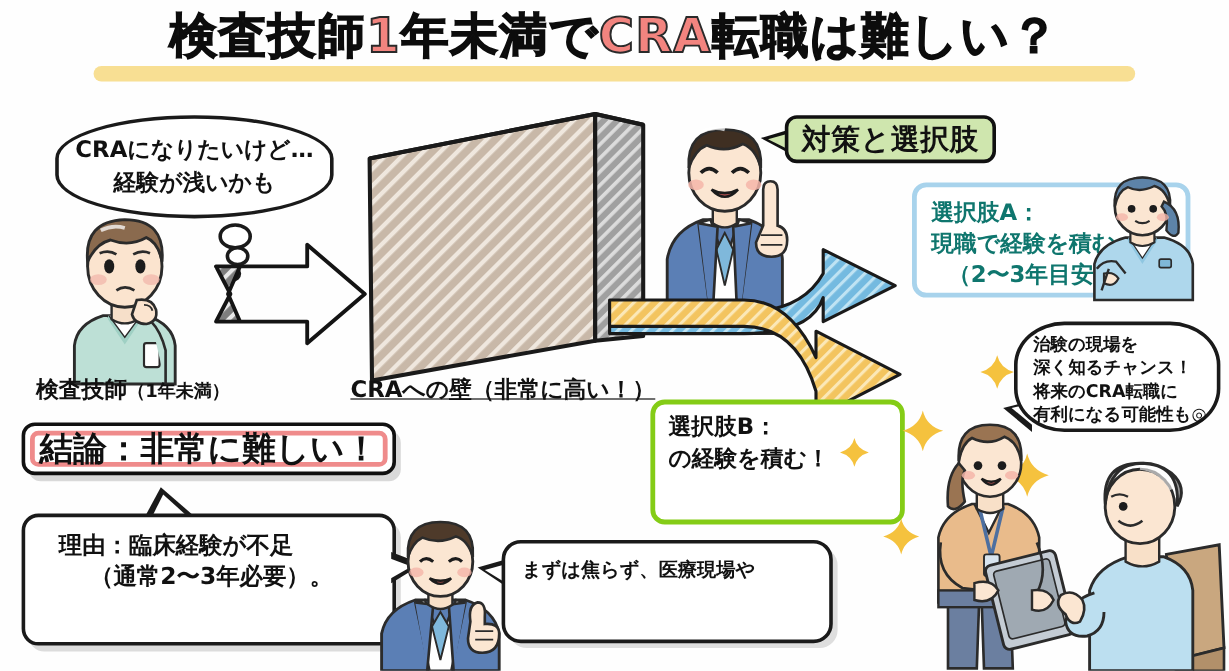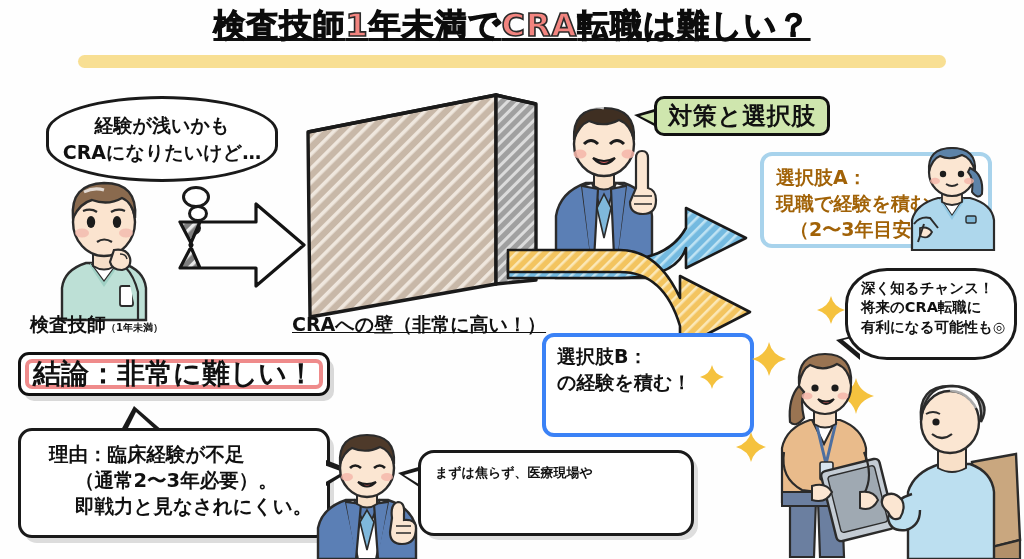--- a/index.html
+++ b/index.html
@@ -11,22 +11,22 @@
   }
   #stage{position:relative;width:1024px;height:559px;background:#fefefe;}
 
   
   #title-wrap{position:absolute;left:0;top:8px;width:1024px;text-align:center;}
   #title-underline{
     position:absolute;left:78px;top:55px;width:868px;height:13px;
     background:#f7dc8a;border-radius:7px;opacity:.92;
   }
   #title{
-    position:relative;z-index:2;font-size:32px;font-weight:bold;letter-spacing:1px;
-    color:#111;line-height:1.1;white-space:nowrap;text-decoration:underline;
+    position:relative;z-index:2;font-size:40px;font-weight:bold;letter-spacing:1px;
+    color:#111;line-height:1.1;white-space:nowrap;
   }
   #title .red{color:#f2847f;-webkit-text-stroke:1.6px #2a2a2a;}
   #title .blk{-webkit-text-stroke:1.1px #0c0c0c;}
 
   
   .hbox{position:absolute;box-sizing:border-box;background:#fff;}
 
   
   #conclusion{
     left:18px;top:352px;width:312px;height:44px;
@@ -106,28 +106,28 @@
     border-right:18px solid #cfe6ae;
   }
 
   
   #optA{
     left:760px;top:152px;width:232px;height:96px;
     border:4px solid #a8d3ec;border-radius:12px;background:#fff;
   }
   #optA .txt{
     position:absolute;left:12px;top:8px;right:6px;
-    font-size:19px;font-weight:bold;line-height:1.38;color:#a16207;
+    font-size:19px;font-weight:bold;line-height:1.38;color:#0f766e;
   }
   #optA .ln3{padding-left:14px;}
 
   
   #optB{
     left:542px;top:333px;width:212px;height:104px;
-    border:4px solid #3b82f6;border-radius:12px;background:#fff;
+    border:4px solid #84cc16;border-radius:12px;background:#fff;
   }
   #optB .txt{
     position:absolute;left:11px;top:7px;right:4px;
     font-size:19px;font-weight:bold;line-height:1.36;color:#111;
   }
   #optB .small{font-size:14.5px;}
 
   
   #crc-balloon{
     left:845px;top:268px;width:172px;height:92px;
@@ -149,59 +149,59 @@
   }
 
   
   #advice{
     left:418px;top:450px;width:276px;height:86px;
     border:3px solid #1a1a1a;border-radius:16px;background:#fff;
     box-shadow:5px 5px 0 -1px #dedede;
   }
   #advice .txt{
     position:absolute;left:14px;top:11px;right:8px;
-    font-size:13px;font-weight:bold;line-height:1.38;color:#111;
+    font-size:16px;font-weight:bold;line-height:1.38;color:#111;
   }
   #advice-ul{position:absolute;left:432px;top:515px;width:160px;height:8px;background:#f6db8c;border-radius:4px;}
   #advice-tail{
     position:absolute;left:398px;top:466px;width:0;height:0;
     border-top:7px solid transparent;border-bottom:16px solid transparent;
     border-right:24px solid #1a1a1a;
   }
   #advice-tail-i{
     position:absolute;left:404px;top:470px;width:0;height:0;
     border-top:5px solid transparent;border-bottom:11px solid transparent;
     border-right:18px solid #fff;
   }
 
   
   .plain-label{position:absolute;font-size:19px;font-weight:bold;color:#111;white-space:nowrap;}
   #label-tech{left:30px;top:312px;}
-  #label-tech .sm{font-size:10px;}
+  #label-tech .sm{font-size:15px;}
   #label-wall{left:292px;top:312px;text-decoration:underline;}
 
   svg{display:block;overflow:visible;}
   .nos{pointer-events:none;}
 </style>
 </head>
 <body>
 
 <div id="stage">
 
   <div id="title-underline"></div>
   <div id="title-wrap">
     <div id="title">
       <span class="blk">検査技師</span><span class="red">1</span><span class="blk">年未満で</span><span class="red">CRA</span><span class="blk">転職は難しい？</span>
     </div>
   </div>
 
   <div class="hbox" id="thought">
     <div class="txt">
+      <div>CRAになりたいけど…</div>
       <div>経験が浅いかも</div>
-      <div>CRAになりたいけど…</div>
     </div>
   </div>
   <div class="tb" id="tb1"></div>
   <div class="tb" id="tb2"></div>
   <div class="tb" id="tb3"></div>
 
   <svg class="nos" style="position:absolute;left:34px;top:170px;" width="140" height="150" viewBox="0 0 140 150">
 
     <path d="M28 150 L28 118 Q30 100 52 93 L88 93 Q110 100 112 118 L112 150 Z" fill="#bde0d6" stroke="#2b2b2b" stroke-width="2.4"></path>
     <path d="M56 93 L70 112 L84 93" fill="#fff" stroke="#2b2b2b" stroke-width="2.2"></path>
@@ -272,21 +272,20 @@
       <span class="txt">結論：非常に難しい！</span>
     </div>
   </div>
 
   <div id="reason-tail-up"></div>
   <div id="reason-tail-up-i"></div>
   <div class="hbox" id="reason">
     <div class="txt">
       <div>理由：臨床経験が不足</div>
       <div class="ln2">（通常2〜3年必要）。</div>
-      <div class="ln3">即戦力と見なされにくい。</div>
     </div>
   </div>
   <div id="reason-tail-r"></div>
   <div id="reason-tail-r-i"></div>
 
   <svg class="nos" style="position:absolute;left:306px;top:432px;" width="122" height="127" viewBox="0 0 122 127">
 
     <path d="M12 127 L12 96 Q16 76 40 68 L82 68 Q106 76 110 96 L110 127 Z" fill="#5b7fb5" stroke="#2b2b2b" stroke-width="2.4"></path>
     <path d="M48 68 L61 100 L74 68 L82 70 L70 127 L52 127 L40 70 Z" fill="#fff" stroke="#2b2b2b" stroke-width="2"></path>
     <path d="M61 78 L54 90 L61 118 L68 90 Z" fill="#7fb8db" stroke="#2b2b2b" stroke-width="1.6"></path>
@@ -412,20 +411,21 @@
     <path d="M17 0 Q20 13 34 17 Q20 21 17 34 Q14 21 0 17 Q14 13 17 0 Z" fill="#f5c23e"></path>
   </svg>
   <svg class="nos" style="position:absolute;left:700px;top:365px;" width="24" height="24" viewBox="0 0 34 34">
     <path d="M17 0 Q20 13 34 17 Q20 21 17 34 Q14 21 0 17 Q14 13 17 0 Z" fill="#f5c23e"></path>
   </svg>
 
   <div id="crc-tail"></div>
   <div id="crc-tail-i"></div>
   <div class="hbox" id="crc-balloon">
     <div class="txt">
+      <div>治験の現場を</div>
       <div>深く知るチャンス！</div>
       <div>将来のCRA転職に</div>
       <div>有利になる可能性も◎</div>
     </div>
   </div>
 
   <svg class="nos" style="position:absolute;left:756px;top:352px;" width="140" height="207" viewBox="0 0 140 207">
 
     <path d="M34 148 L34 205 L58 205 L60 148 Z" fill="#6b7fa0" stroke="#2b2b2b" stroke-width="2.2"></path>
     <path d="M62 148 L64 205 L88 205 L86 148 Z" fill="#6b7fa0" stroke="#2b2b2b" stroke-width="2.2"></path>

